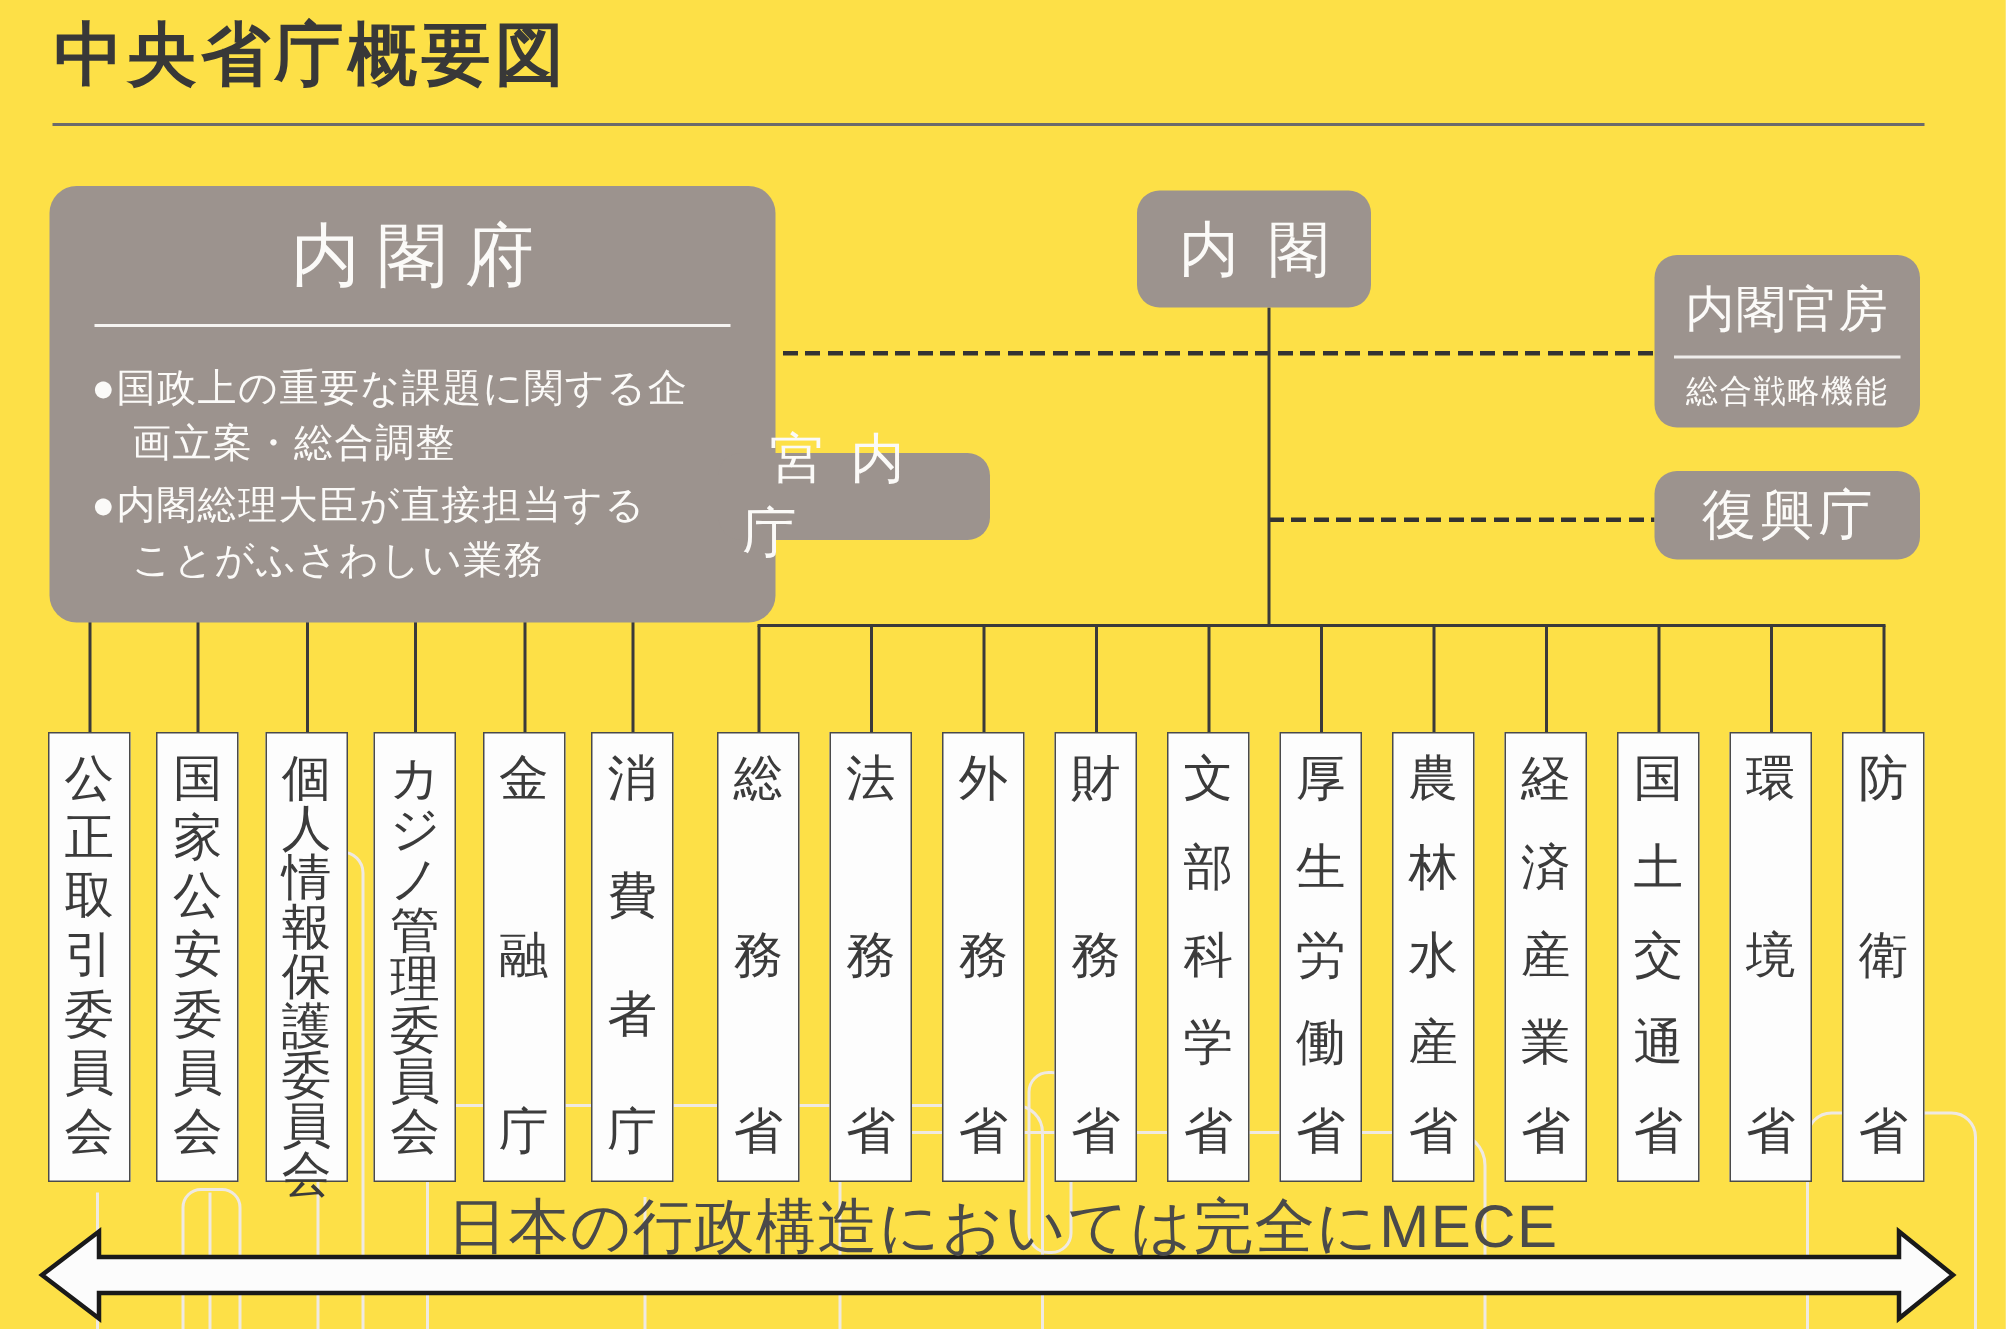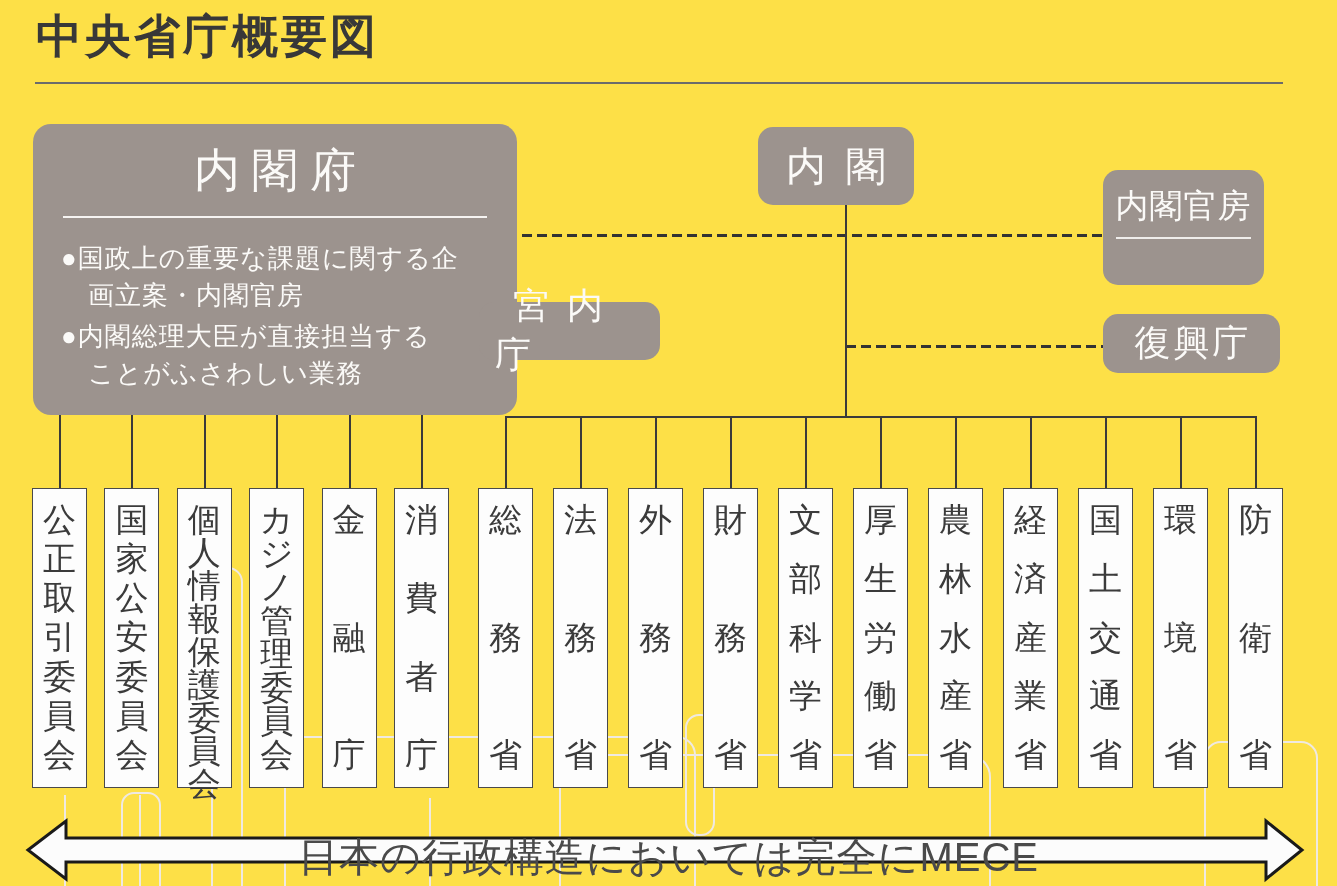--- a/index.html
+++ b/index.html
@@ -40,21 +40,21 @@
     background:repeating-linear-gradient(90deg,#333 0 10px,rgba(0,0,0,0) 10px 15px);}
 
   
   .ministry{position:absolute;top:488px;width:55px;height:300px;background:#fdfdfd;
     border:1.5px solid #4a4a4a;box-sizing:border-box;display:flex;flex-direction:column;
     justify-content:space-between;align-items:center;padding:15px 0;font-size:33px;
     color:#3b3b3b;z-index:2;}
   .ministry span{display:block;line-height:1;}
 
   
-  .mece-caption{position:absolute;left:0;top:830px;width:1337px;text-align:center;
+  .mece-caption{position:absolute;left:0;top:790px;width:1337px;text-align:center;
     font-family:"Liberation Sans","DejaVu Sans",sans-serif;font-size:40px;font-weight:500;
     color:#4a4a4a;letter-spacing:1px;z-index:2;}
   .double-arrow{position:absolute;left:18px;top:817px;z-index:1;}
 </style>
 </head>
 <body>
 
 <div id="stage">
 
   <svg id="watermark" width="1337" height="886">
@@ -216,36 +216,37 @@
           <span>省</span>
         </div>
       </div>
 
     <div class="gbox" style="left:33px;top:124px;width:484px;height:291px;">
       <div class="co-title">内閣府</div>
       <div class="co-divider"></div>
       <div class="co-bullets">
         <div class="co-bullet">
           <div>●国政上の重要な課題に関する企</div>
-          <div class="co-line2">画立案・内閣官房</div>
+          <div class="co-line2">画立案・総合調整</div>
         </div>
         <div class="co-bullet">
           <div>●内閣総理大臣が直接担当する</div>
           <div class="co-line2">ことがふさわしい業務</div>
         </div>
       </div>
     </div>
 
     <div class="gbox small" style="left:758px;top:127px;width:156px;height:78px;font-size:40px;">
       <span class="spaced">内閣</span>
     </div>
 
-    <div class="gbox" style="left:1103px;top:170px;width:161px;height:115px;border-radius:15px;">
+    <div class="gbox" style="left:1103px;top:170px;width:177px;height:115px;border-radius:15px;">
       <div class="cs-title">内閣官房</div>
       <div class="cs-divider"></div>
+      <div class="cs-sub">総合戦略機能</div>
     </div>
 
     <div class="gbox small" style="left:479px;top:302px;width:181px;height:58px;font-size:36px;padding-left:16px;">
       <span class="spaced">宮内庁</span>
     </div>
 
     <div class="gbox small" style="left:1103px;top:314px;width:177px;height:59px;font-size:36px;">
       <span class="spaced-sm">復興庁</span>
     </div>
 

